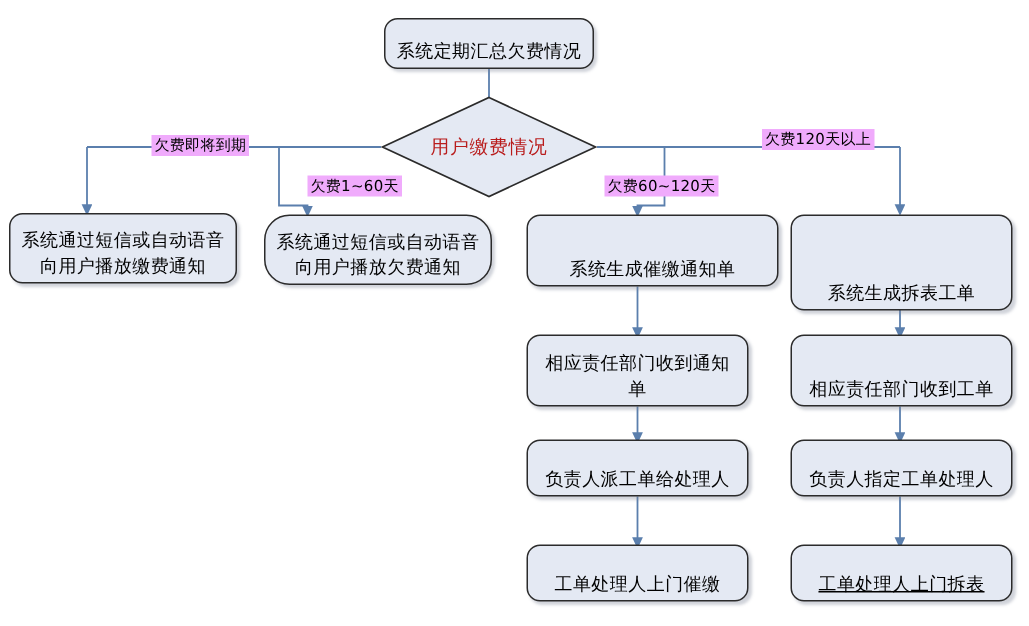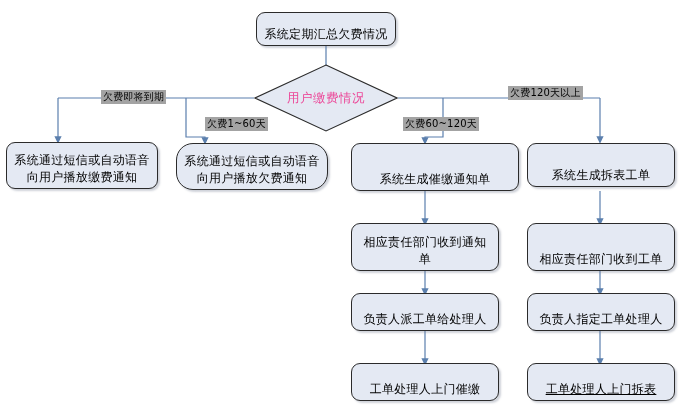--- a/index.html
+++ b/index.html
@@ -42,30 +42,30 @@
   .diamond{
     position:absolute;
     display:flex;
     align-items:center;
     justify-content:center;
   }
   .diamond .dtext{
     position:relative;
     z-index:2;
     font-size:12.5px;
-    color:#ec4899;
+    color:#b91c1c;
     letter-spacing:0.5px;
     white-space:nowrap;
   }
   .edge-label{
     position:absolute;
     font-size:10px;
     color:#000000;
     white-space:nowrap;
-    background:#a3a3a3;
+    background:#f0abfc;
     padding:0 2px;
     letter-spacing:0.2px;
   }
 </style>
 </head>
 <body>
 
 <div id="canvas">
 
   <svg id="wires" viewBox="0 0 686 417">
@@ -128,21 +128,21 @@
   <div class="node shadowed" style="left:351px;top:223px;width:148px;height:48px;">
     <span>相应责任部门收到通知单</span>
   </div>
   <div class="node shadowed" style="left:351px;top:363px;width:148px;height:38px;">
     <span>工单处理人上门催缴</span>
   </div>
   <div class="node shadowed" style="left:351px;top:293px;width:148px;height:38px;">
     <span>负责人派工单给处理人</span>
   </div>
 
-  <div class="node shadowed" style="left:527px;top:143px;width:148px;height:44px;">
+  <div class="node shadowed" style="left:527px;top:143px;width:148px;height:64px;">
     <span>系统生成拆表工单</span>
   </div>
   <div class="node shadowed" style="left:527px;top:223px;width:148px;height:48px;">
     <span>相应责任部门收到工单</span>
   </div>
   <div class="node shadowed" style="left:527px;top:293px;width:148px;height:38px;">
     <span>负责人指定工单处理人</span>
   </div>
   <div class="node shadowed" style="left:527px;top:363px;width:148px;height:38px;text-decoration:underline;">
     <span>工单处理人上门拆表</span>

